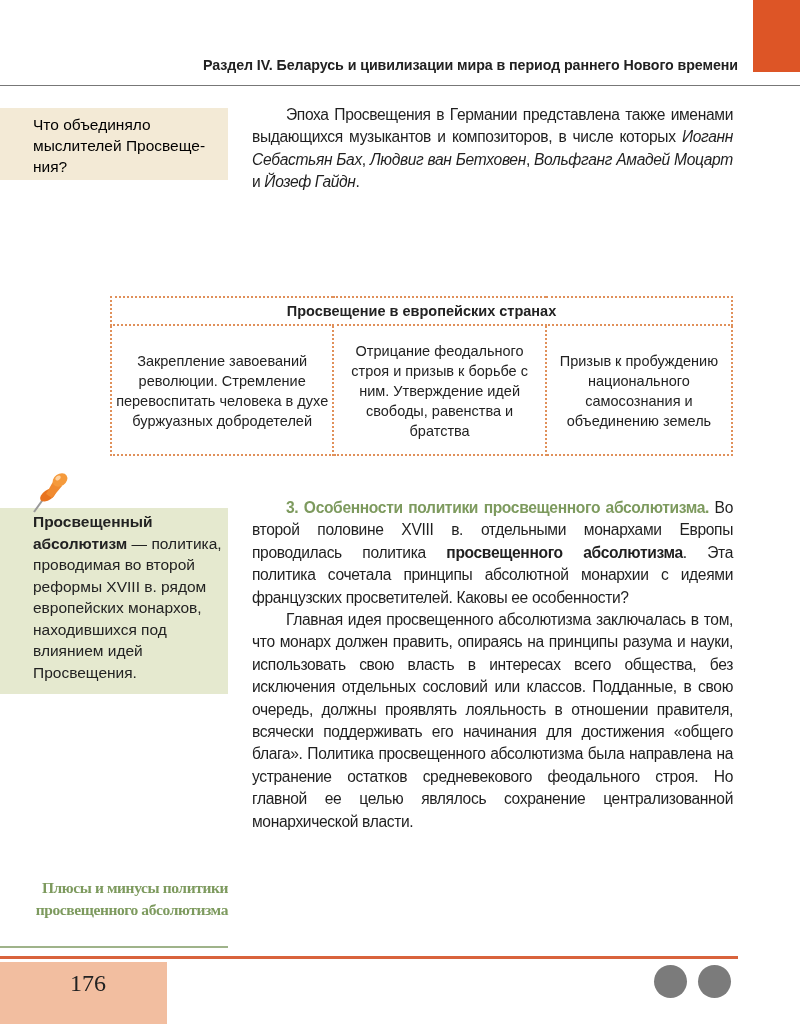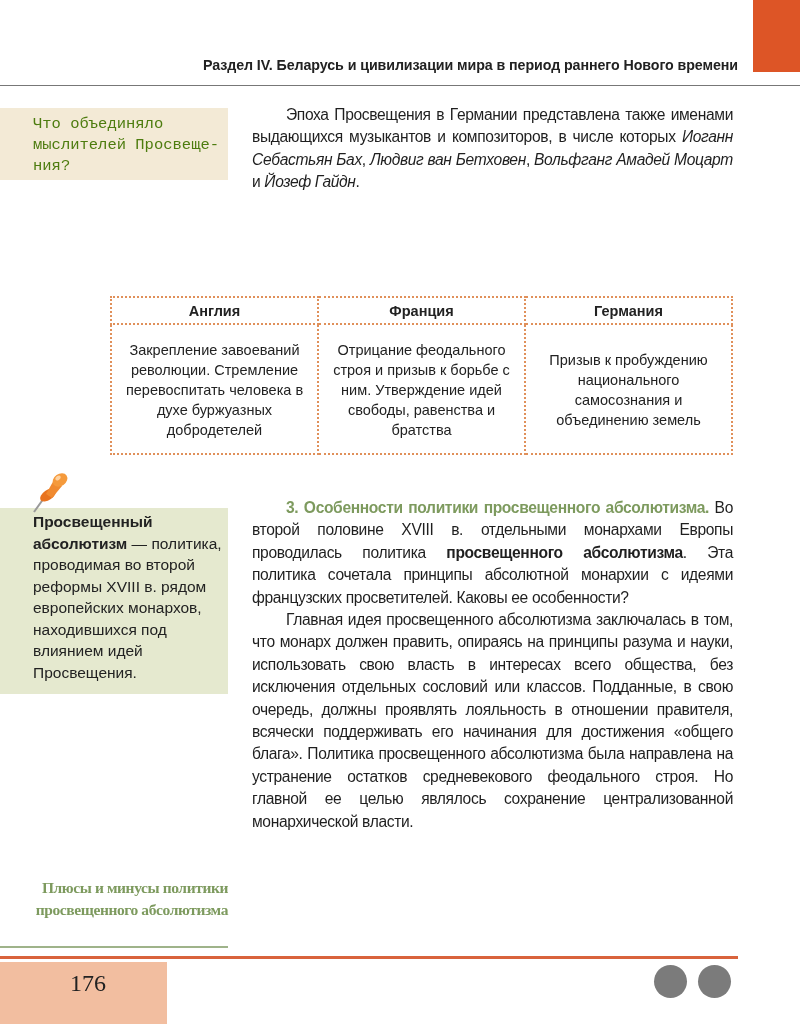--- a/index.html
+++ b/index.html
@@ -18,22 +18,22 @@
     font-size: 15.5px; letter-spacing: -0.1px; color: #222;
     transform: scaleX(0.92); transform-origin: right center;
   }
   .header-rule {
     position: absolute; left: 0; top: 85px; width: 800px; height: 1px;
     background: #777;
   }
   .question-box {
     position: absolute; left: 0; top: 108px; width: 228px; height: 72px;
     background: #f3ead6;
-    font-family: Liberation Mono, monospace; font-size: 15.5px; line-height: 21px;
-    color: #4d7c0f;
+    font-family: Liberation Sans, sans-serif; font-size: 15.5px; line-height: 21px;
+    color: #000000;
   }
   .question-box span { position: absolute; left: 33px; top: 6px; width: 190px; }
 
   .body-text {
     position: absolute; left: 252px; width: 481px;
     font-family: Liberation Sans, sans-serif; font-size: 15.6px; line-height: 22.4px;
     text-align: justify; color: #1f1f1f;
     letter-spacing: -0.35px;
   }
   .body-text p { margin: 0; text-indent: 34px; }
@@ -104,25 +104,23 @@
   <span>Что объединяло мыслителей Просвеще-ния?</span>
 </div>
 
 <div class="body-text para1">
   <p><span>Эпоха Просвещения в Германии представлена также именами выдающихся музыкантов и композиторов, в числе которых </span><em>Иоганн Себастьян Бах</em><span>, </span><em>Людвиг ван Бетховен</em><span>, </span><em>Вольфганг Амадей Моцарт</em><span> и </span><em>Йозеф Гайдн</em><span>.</span></p>
 </div>
 
 <div class="table-wrap">
   <table>
     <tbody>
-    <tr>
-      <th class="col">Англия</th>
-      <th class="col">Франция</th>
-      <th class="col">Германия</th>
-    </tr>
+        <tr>
+          <th class="title" colspan="3">Просвещение в европейских странах</th>
+        </tr>
     <tr>
       <td class="cell">Закрепление завоеваний революции. Стремление перевоспитать человека в духе буржуазных добродетелей</td>
       <td class="cell">Отрицание феодального строя и призыв к борьбе с ним. Утверждение идей свободы, равенства и братства</td>
       <td class="cell">Призыв к пробуждению национального самосознания и объединению земель</td>
     </tr>
   </tbody>
     </table>
 </div>
 
 <div class="def-box">

